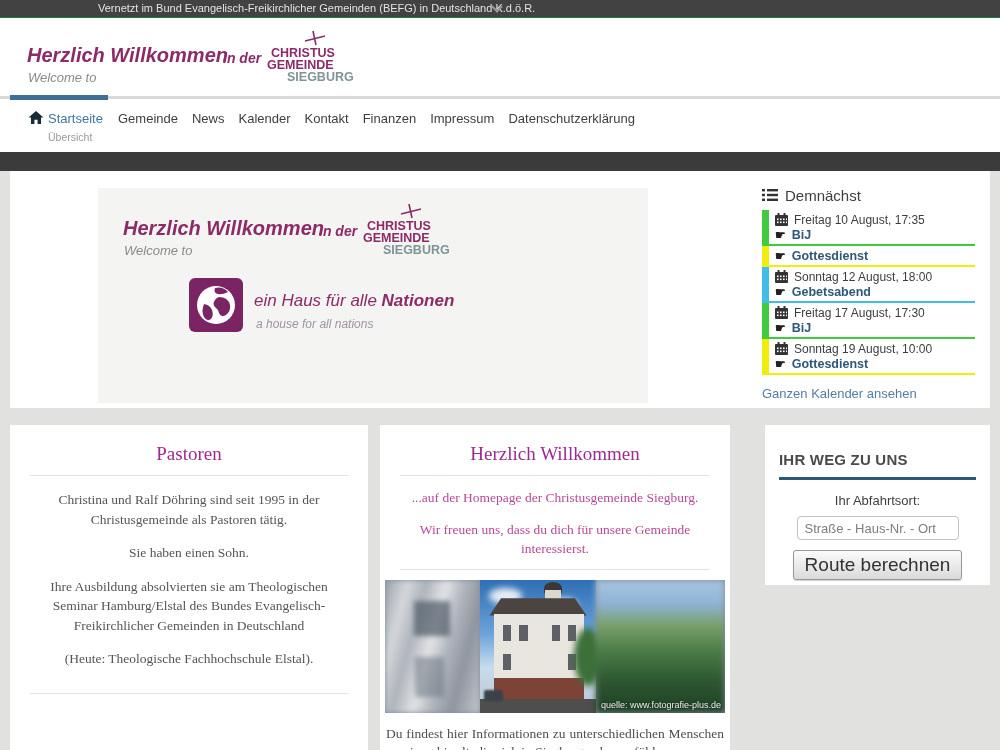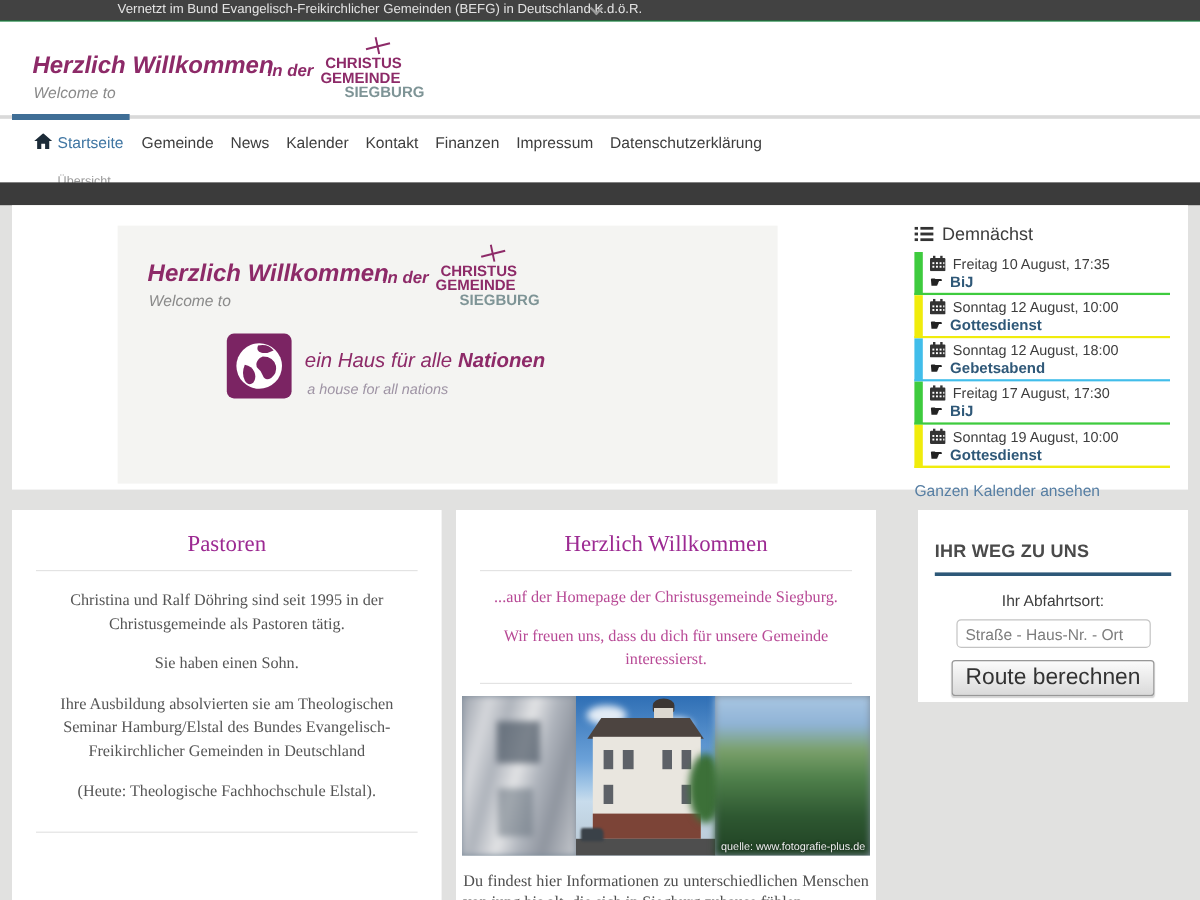--- a/index.html
+++ b/index.html
@@ -24,21 +24,21 @@
   .logo-cross{position:absolute;left:36px;top:0;}
   .logo-b1{position:absolute;left:4px;top:17px;}
   .logo-b2{position:absolute;left:0;top:29px;}
   .logo-b3{position:absolute;left:20px;top:41px;color:var(--brand-gray);}
   
   .nav{position:absolute;left:0;top:98px;width:1000px;height:54px;background:#fff;padding-left:33px;}
   .nav-topline{position:absolute;left:0;top:-2px;width:1000px;height:3px;background:#d9d9d9;}
   .nav-activebar{position:absolute;left:10px;top:-3px;width:98px;height:5px;background:var(--accent-blue);}
   .nav-home{position:absolute;left:28px;top:13px;}
   .nav-active-label{position:absolute;left:48px;top:13px;font-size:13px;color:#4076a3;cursor:pointer;}
-  .nav-active-sub{position:absolute;left:48px;top:47px;font-size:10.5px;color:#9a9a9a;cursor:pointer;}
+  .nav-active-sub{position:absolute;left:48px;top:33px;font-size:10.5px;color:#9a9a9a;cursor:pointer;}
   .nav-items{position:absolute;left:118px;top:13px;display:flex;gap:14px;font-size:13px;color:#3e3e3e;}
   .nav-item{cursor:pointer;white-space:nowrap;}
   
   .darkband{position:absolute;left:0;top:152px;width:1000px;height:19px;background:var(--dark-band);}
   
   .section1{position:absolute;left:10px;top:171px;width:980px;height:237px;background:#fff;}
   .hero{position:absolute;left:88px;top:17px;width:550px;height:215px;background:#f4f4f2;}
   .hero .logo{position:absolute;left:25px;top:15px;}
   .globe-tile{position:absolute;left:91px;top:90px;width:54px;height:54px;background:var(--globe-purple);border-radius:6px;}
   .hero-slogan{position:absolute;left:156px;top:103px;font-style:italic;font-size:17px;color:var(--brand-purple);}
@@ -219,38 +219,20 @@
             </svg>
             <span>Freitag 10 August, 17:35</span>
           </div>
           <div class="event-name">
             <span class="hand-glyph">☛</span>
             <span>BiJ</span>
           </div>
         </div>
 
         <div class="event" style="--c: #f0ec0c;">
-          <div class="event-date">
-            <svg width="13" height="13" viewBox="0 0 13 13">
-              <rect x="0" y="2" width="13" height="11" rx="1" fill="#333"></rect>
-              <rect x="2.5" y="0" width="2" height="3.5" fill="#333"></rect>
-              <rect x="8.5" y="0" width="2" height="3.5" fill="#333"></rect>
-              <g fill="#fff">
-                <rect x="2" y="5.5" width="1.6" height="1.6"></rect>
-                <rect x="5" y="5.5" width="1.6" height="1.6"></rect>
-                <rect x="8" y="5.5" width="1.6" height="1.6"></rect>
-                <rect x="11" y="5.5" width="1" height="1.6"></rect>
-                <rect x="2" y="8.5" width="1.6" height="1.6"></rect>
-                <rect x="5" y="8.5" width="1.6" height="1.6"></rect>
-                <rect x="8" y="8.5" width="1.6" height="1.6"></rect>
-                <rect x="11" y="8.5" width="1" height="1.6"></rect>
-              </g>
-            </svg>
-            <span>Sonntag 12 August, 10:00</span>
-          </div>
           <div class="event-name">
             <span class="hand-glyph">☛</span>
             <span>Gottesdienst</span>
           </div>
         </div>
 
         <div class="event" style="--c: #41bdea;">
           <div class="event-date">
             <svg width="13" height="13" viewBox="0 0 13 13">
               <rect x="0" y="2" width="13" height="11" rx="1" fill="#333"></rect>

